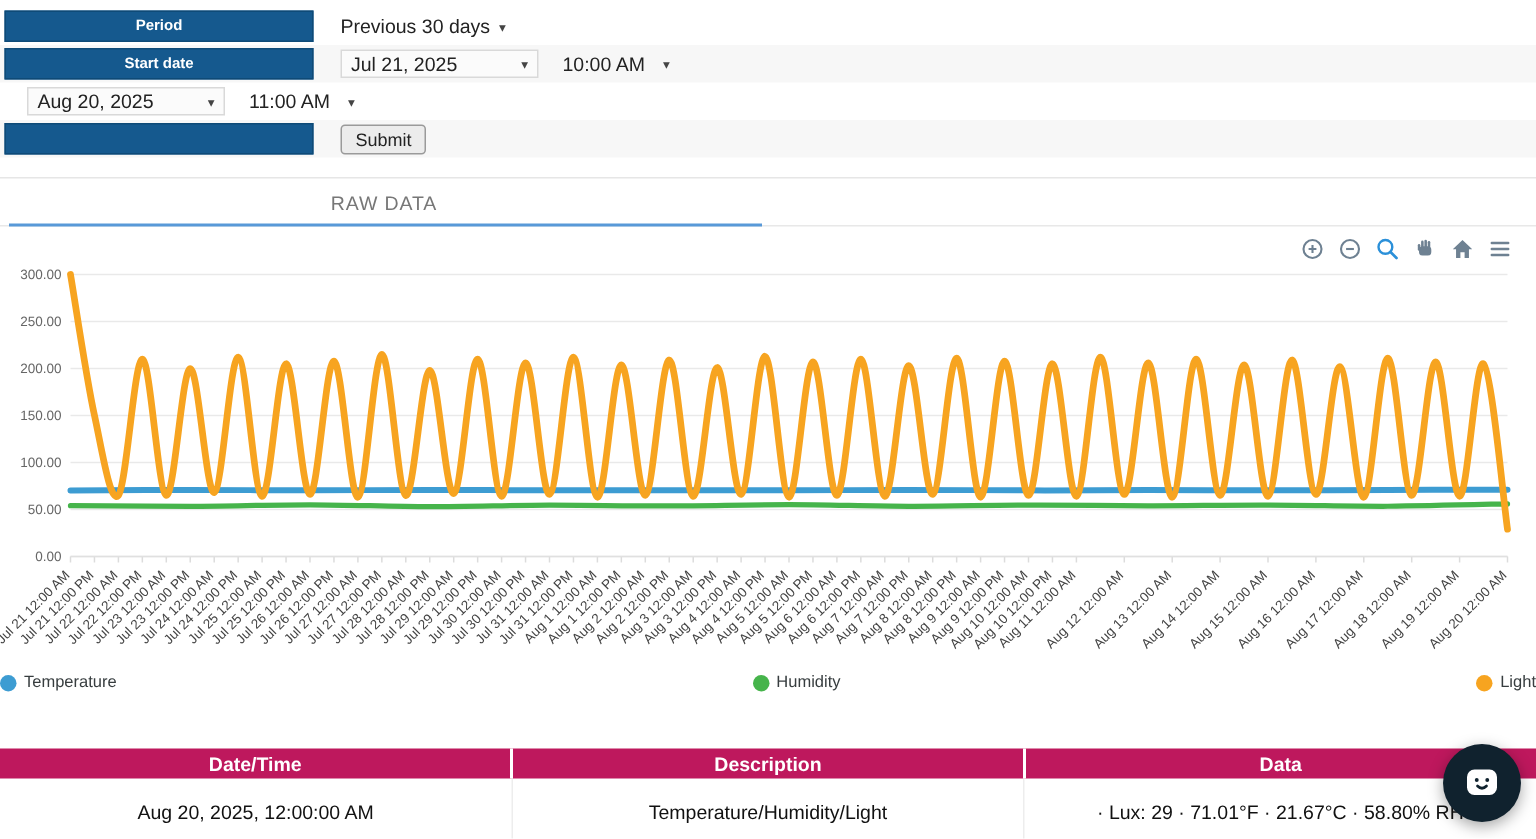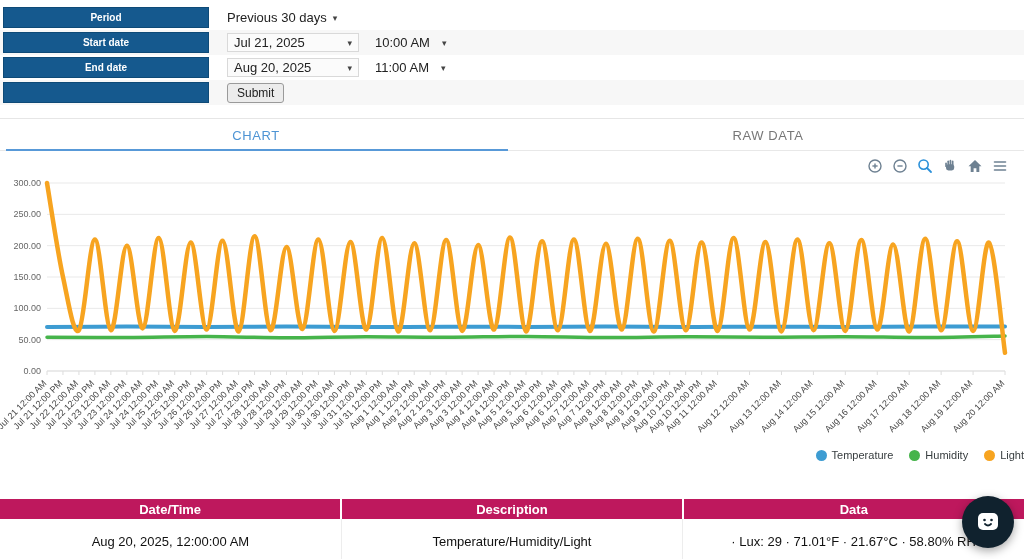--- a/index.html
+++ b/index.html
@@ -35,21 +35,21 @@
   .tabs::after { content:""; position:absolute; bottom:0; left:0; width:100%; height:1px; background:#e8e8e8; }
   .tab { width:50%; display:flex; align-items:center; justify-content:center; font-size:13px; letter-spacing:0.6px; cursor:pointer; }
   .tab.active { color:#4E94D4; }
   .tab.inactive { color:#777; }
   .tab-underline { position:absolute; bottom:0; left:6px; width:calc(50% - 10px); height:2px; background:#5899d8; z-index:2; }
   
   .chart-area { position:relative; }
   .chart-toolbar { display:flex; justify-content:flex-end; align-items:center; gap:8px; padding:5px 16px 0 0; height:24px; }
   .tool-icon { width:17px; height:17px; cursor:pointer; display:flex; align-items:center; justify-content:center; }
   #chart-svg { display:block; margin-left:5px; overflow:visible; }
-  .legend { display:flex; justify-content:flex-end; align-items:center; gap:16px; height:20px; margin-top:-2px; }
+  .legend { display:flex; justify-content:space-between; align-items:center; gap:16px; height:20px; margin-top:-2px; }
   .legend-item { display:flex; align-items:center; gap:5px; font-size:11px; color:#373d3f; cursor:pointer; }
   .legend-dot { width:11px; height:11px; border-radius:50%; flex:0 0 auto; }
   
   .data-table { width:100%; border-collapse:collapse; margin-top:34px; font-size:13px; table-layout:fixed; }
   .data-table th {
     background:#be185d; color:#fff; font-weight:bold; height:20px;
     border-right:2px solid #fff; font-size:13px; padding:0;
   }
   .data-table th:last-child { border-right:none; }
   .data-table td {
@@ -81,38 +81,36 @@
     <div class="date-field">
       <span>Jul 21, 2025</span>
       <span class="caret">▾</span>
     </div>
     <div class="time-select">
       <span>10:00 AM</span>
       <span class="caret">▾</span>
     </div>
   </div>
   <div class="form-row">
-    <div class="blue-cell">End date</div>
     <div class="date-field">
       <span>Aug 20, 2025</span>
       <span class="caret">▾</span>
     </div>
     <div class="time-select">
       <span>11:00 AM</span>
       <span class="caret">▾</span>
     </div>
   </div>
   <div class="form-row alt">
     <div class="blue-cell"></div>
     <button class="submit-btn">Submit</button>
   </div>
 </div>
 
 <div class="tabs">
-  <div class="tab active">CHART</div>
   <div class="tab inactive">RAW DATA</div>
   <div class="tab-underline"></div>
 </div>
 
 <div class="chart-area">
   <div class="chart-toolbar">
     <span class="tool-icon">
       <svg width="16" height="16" viewBox="0 0 16 16">
           <circle cx="8" cy="8" r="6" fill="none" stroke="#6e8192" stroke-width="1.4"></circle>
           <line x1="8" y1="5.4" x2="8" y2="10.6" stroke="#6e8192" stroke-width="1.4"></line>

